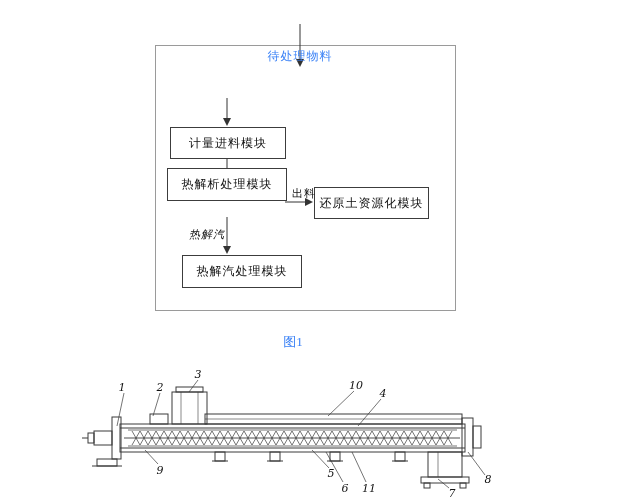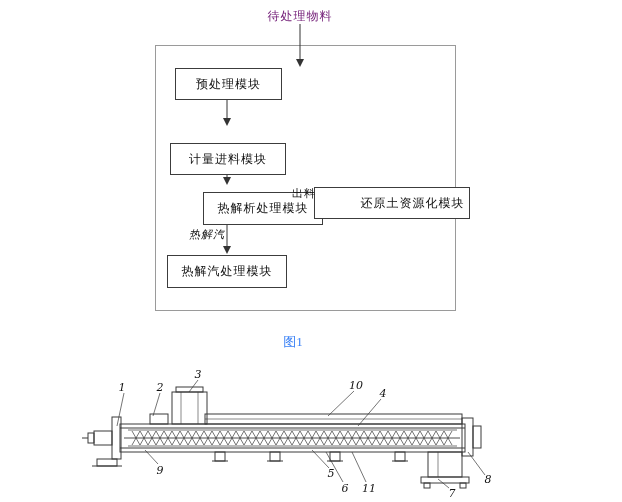--- a/index.html
+++ b/index.html
@@ -2,45 +2,44 @@
 <html><head>
 <meta charset="utf-8">
 <style>
   html,body{margin:0;padding:0;background:#ffffff;}
   #page{position:relative;width:622px;height:502px;background:#ffffff;overflow:hidden;
         font-family:"Liberation Sans","DejaVu Sans",sans-serif;color:#1a1a1a;}
   .fc-box{position:absolute;border:1px solid #3c3c3c;background:#ffffff;
           display:flex;align-items:center;justify-content:center;
           font-size:12px;letter-spacing:1px;color:#111;z-index:3;}
   .fc-outer{position:absolute;border:1px solid #9a9a9a;background:transparent;z-index:1;}
-  .fc-label{position:absolute;font-size:12px;letter-spacing:1px;color:#701a75;z-index:3;text-align:center;}
+  .fc-label{position:absolute;font-size:12px;letter-spacing:1px;color:#3b82f6;z-index:3;text-align:center;margin-top:40px;}
   .fc-small{position:absolute;font-size:11px;letter-spacing:1px;color:#111;z-index:3;}
   .caption{position:absolute;font-family:"Liberation Serif","DejaVu Serif",serif;
            font-size:13px;color:#3b82f6;text-align:center;z-index:3;}
   svg{position:absolute;left:0;top:0;z-index:2;}
   .partnum{font-family:"DejaVu Serif","Liberation Serif",serif;font-style:italic;font-size:11px;fill:#111;}
 </style>
 </head>
 <body>
 
 <div id="page">
 
   <div class="fc-label" style="left:258px;top:8px;width:84px;">待处理物料</div>
 
   <div class="fc-outer" style="left:155px;top:45px;width:299px;height:264px;"></div>
 
-  <div class="fc-box" style="left:175px;top:68px;width:105px;height:30px;">预处理模块</div>
 
-  <div class="fc-box" style="left:170px;top:127px;width:114px;height:30px;margin-top:16px;">计量进料模块</div>
+  <div class="fc-box" style="left:170px;top:127px;width:114px;height:30px;">计量进料模块</div>
 
-  <div class="fc-box" style="left:167px;top:192px;width:118px;height:31px;margin-left:36px;">热解析处理模块</div>
+  <div class="fc-box" style="left:167px;top:168px;width:118px;height:31px;">热解析处理模块</div>
 
-  <div class="fc-box" style="left:314px;top:187px;width:113px;height:30px;padding-left:41px;">还原土资源化模块</div>
+  <div class="fc-box" style="left:314px;top:187px;width:113px;height:30px;">还原土资源化模块</div>
 
-  <div class="fc-box" style="left:167px;top:255px;width:118px;height:31px;">热解汽处理模块</div>
+  <div class="fc-box" style="left:182px;top:255px;width:118px;height:31px;">热解汽处理模块</div>
 
   <div class="fc-small" style="left:288px;top:186px;width:28px;text-align:right;">出料</div>
 
   <div class="fc-small" style="left:188px;top:227px;width:37px;text-align:right;font-style:italic;">热解汽</div>
 
   <div class="caption" style="left:270px;top:333px;width:46px;">图1</div>
 
   <svg width="622" height="502" viewBox="0 0 622 502">
 
     <g stroke="#333" stroke-width="1" fill="#333">

